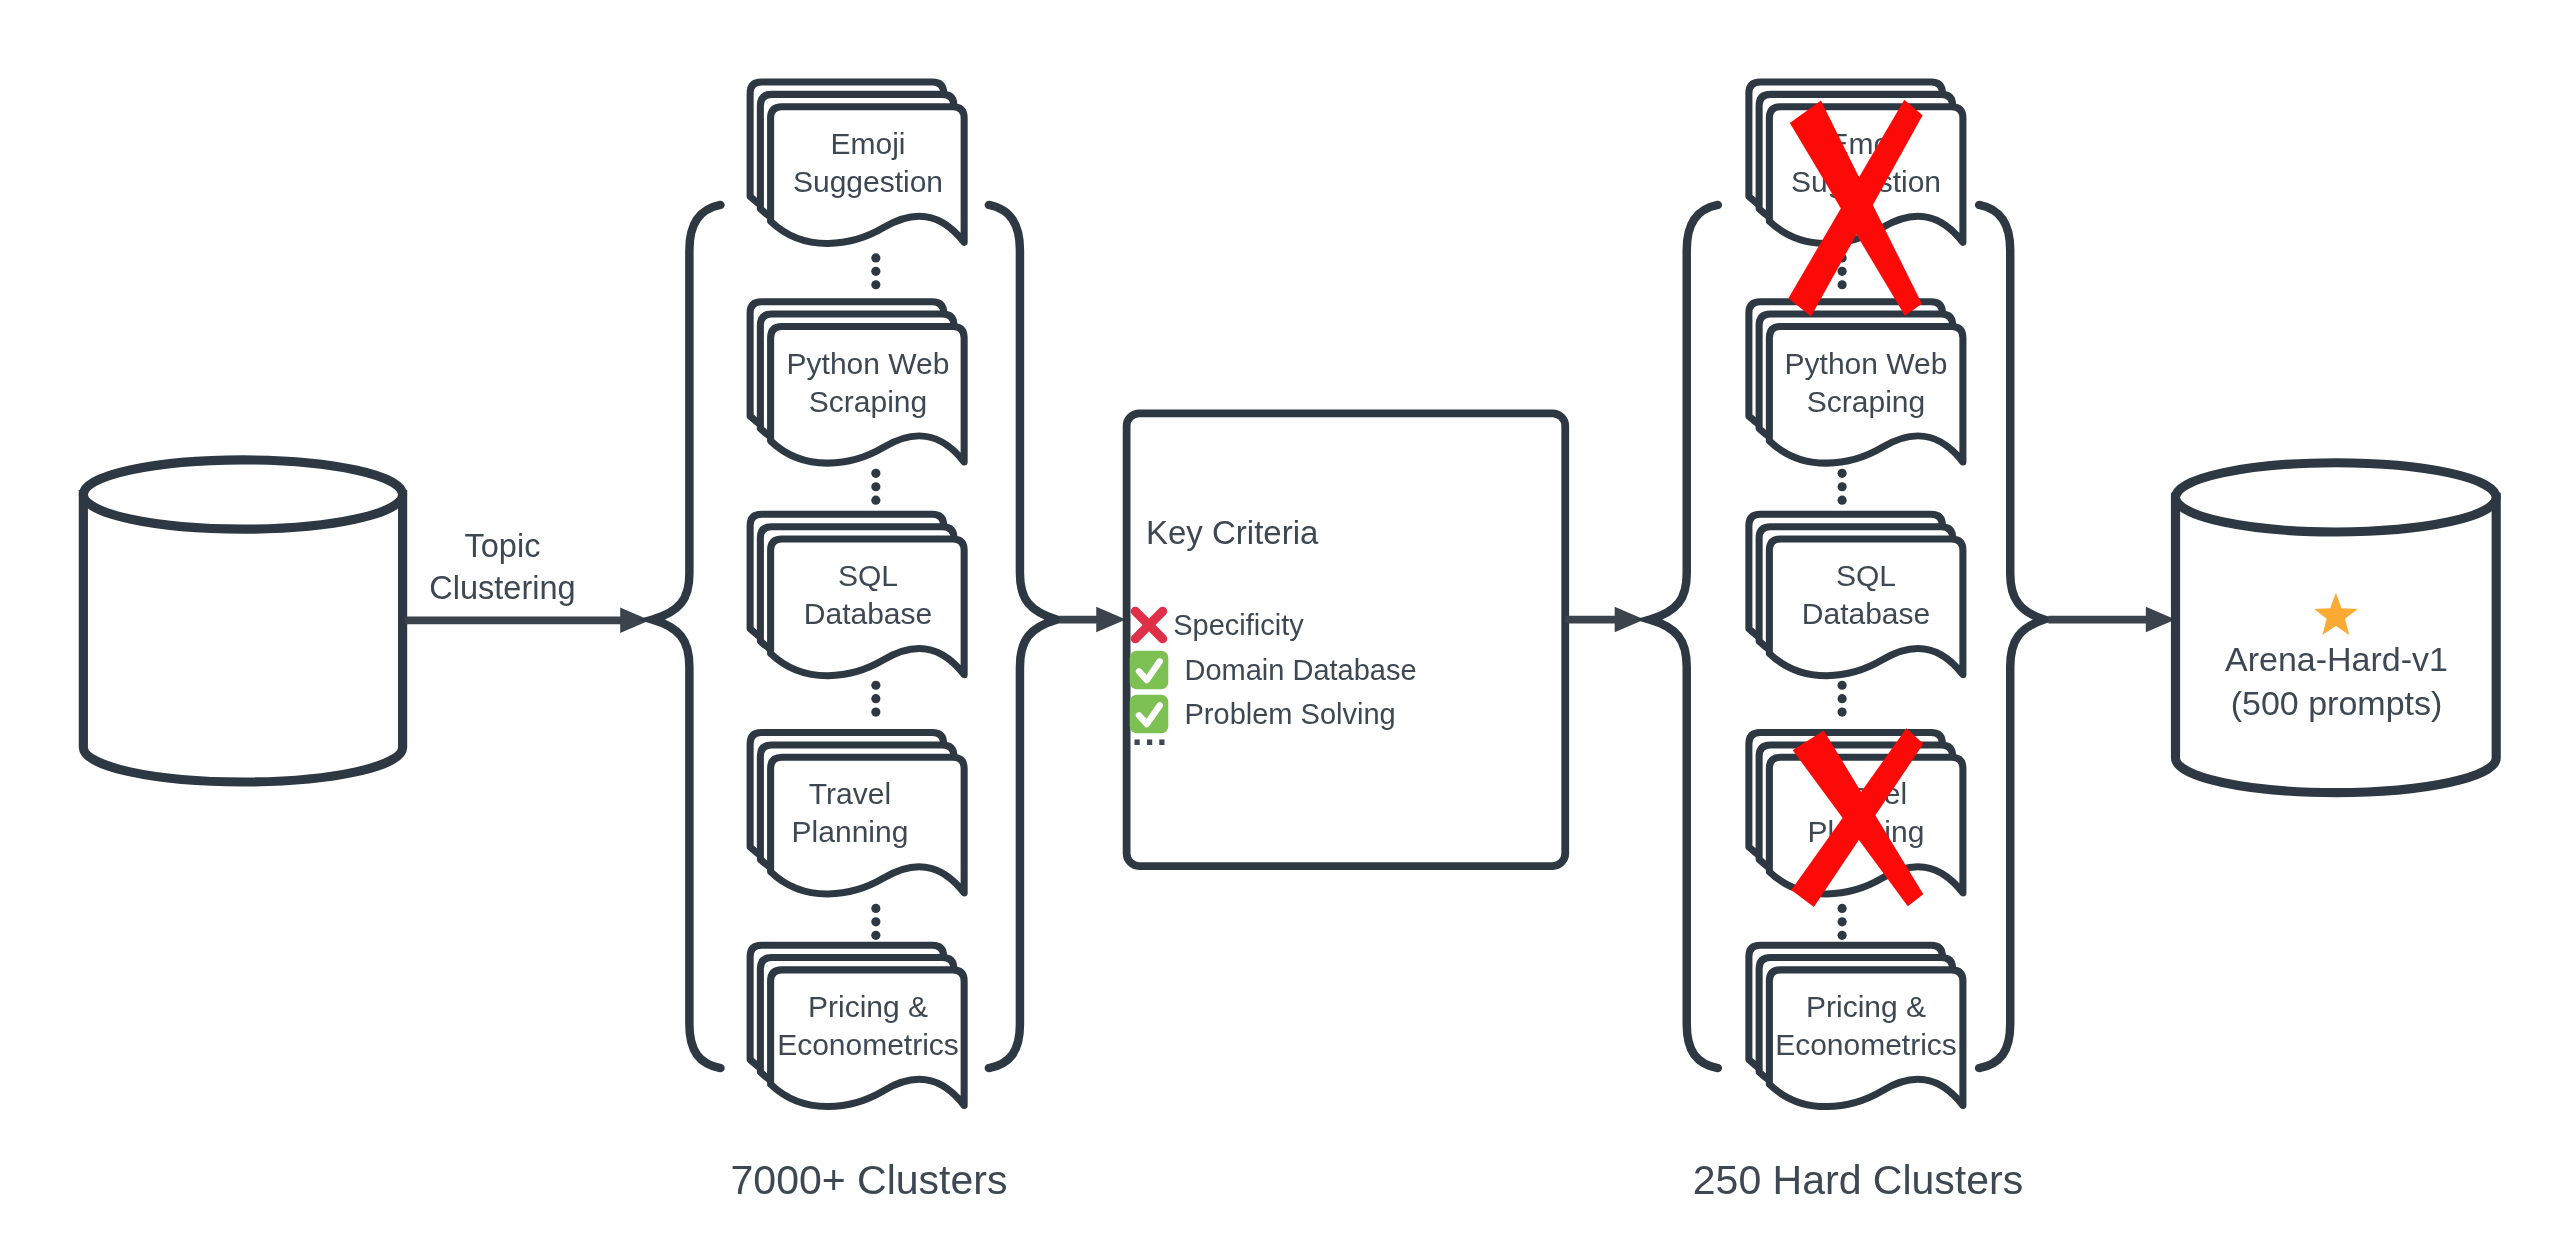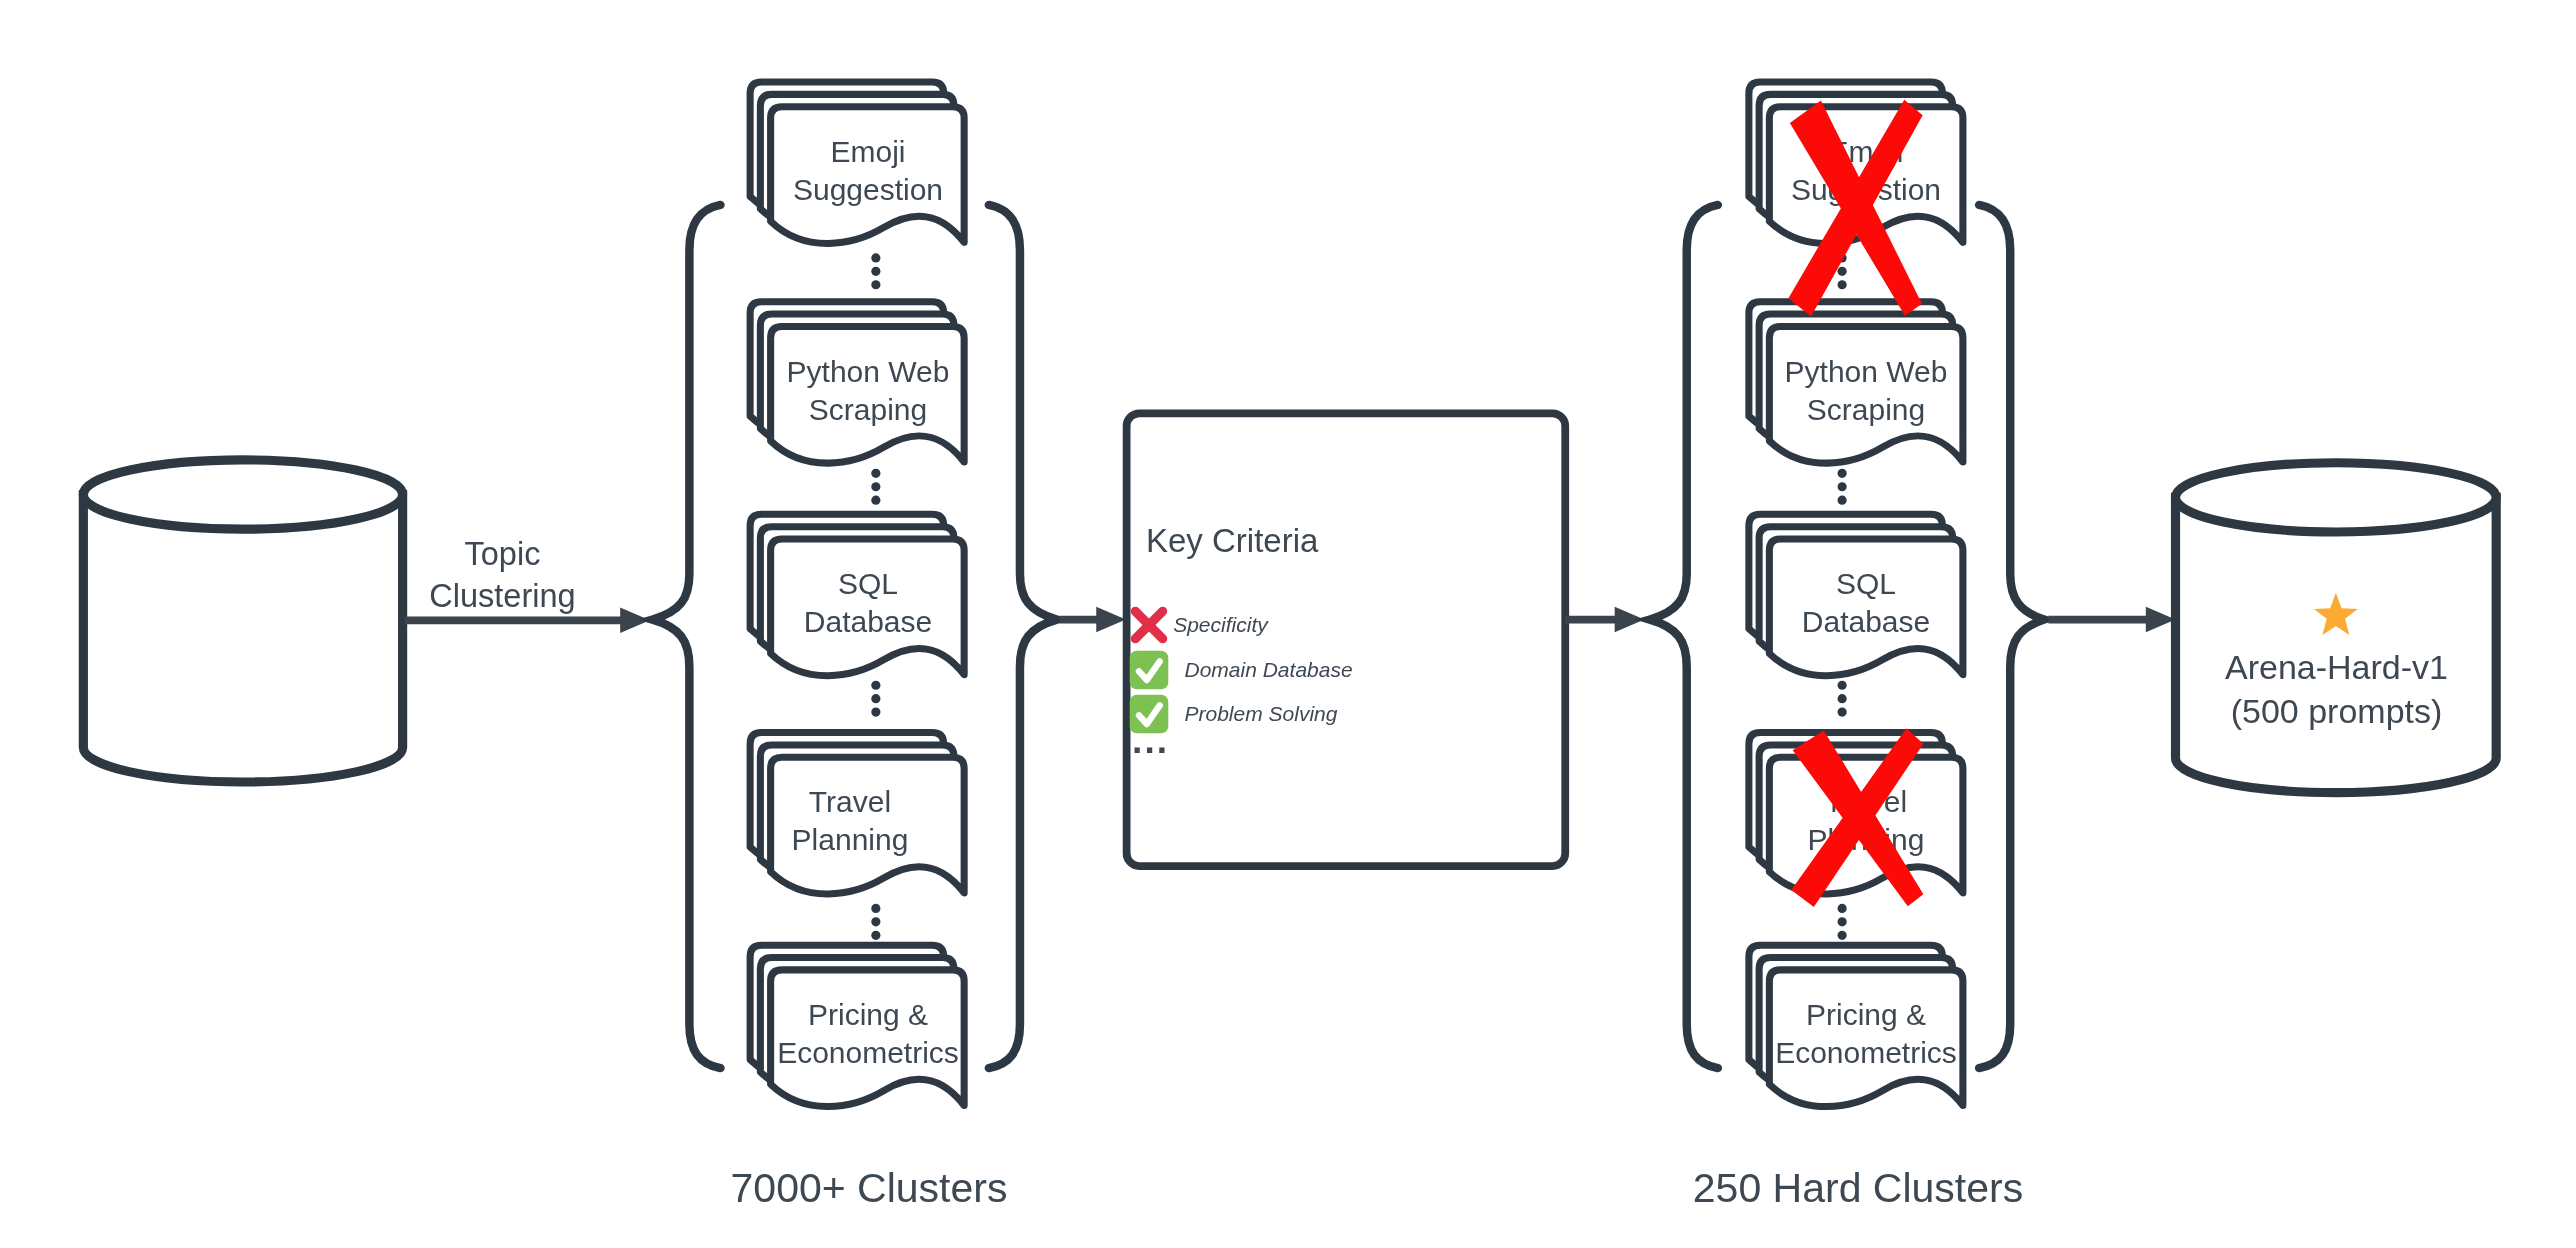--- a/index.html
+++ b/index.html
@@ -1,25 +1,25 @@
 <!DOCTYPE html>
 <html style="font-size:11.3px"><head>
 <meta charset="utf-8">
 <style>
   html,body{margin:0;padding:0;background:#ffffff;}
   .canvas{position:relative;width:2576px;height:1249px;background:#ffffff;overflow:hidden;
           font-family:"Liberation Sans", sans-serif;color:#3e4853;}
   .layer{position:absolute;left:0;top:0;width:2576px;height:1249px;}
-  .txt{position:absolute;white-space:pre-line;color:#3e4853;margin-top:8px;}
+  .txt{position:absolute;white-space:pre-line;color:#3e4853;}
   .center{display:flex;align-items:center;justify-content:center;text-align:center;}
   .doc-label{width:194px;height:103px;font-size:30px;line-height:1.26;}
   .caption{width:452px;height:52px;font-size:41px;}
   .cyl-label{font-size:33px;line-height:1.22;}
   .crit-row{position:absolute;display:flex;align-items:center;height:40px;}
-  .crit-label{font-size:21px;color:#3e4853;font-style:italic;}
+  .crit-label{font-size:29px;color:#3e4853;}
   .overlay-x{pointer-events:none;}
 </style>
 </head>
 <body>
 
 <div class="canvas">
 
   <svg class="layer" viewBox="0 0 3647 1768">
     <defs>
       <g id="docstack">

